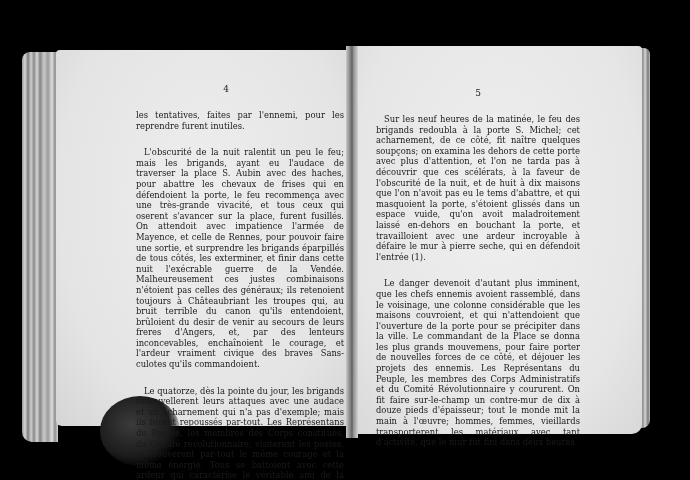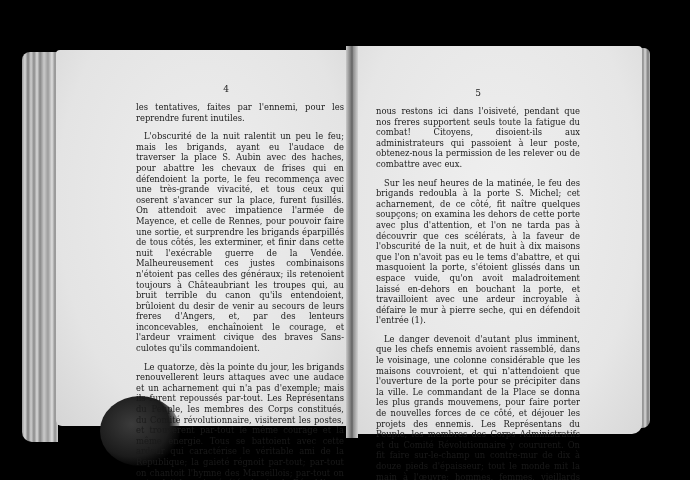--- a/index.html
+++ b/index.html
@@ -41,21 +41,21 @@
     border-radius: 50%;
   }
   .text-block {
     position: absolute; color: #1a1a1a; font-size: 8.4px; line-height: 10.6px;
     text-align: justify; hyphens: none;
   }
   .left-text { left: 136px; top: 84px; width: 208px; }
   .right-text { left: 376px; top: 88px; width: 204px; }
   .page-num { text-align: center; font-size: 9px; line-height: 10px; margin-bottom: 0px; }
   .left-text .page-num { text-align: right; padding-right: 115px; }
-  .para { margin: 8px 0 3px 0; text-indent: 8px; }
+  .para { margin: 16px 0 3px 0; text-indent: 8px; }
   .para.noindent { text-indent: 0; }
 </style>
 </head>
 <body>
 
 <div class="book">
   <div class="edges-left"></div>
   <div class="edges-right"></div>
   <div class="page page-left"></div>
   <div class="page page-right"></div>
@@ -64,18 +64,17 @@
 
   <div class="text-block left-text">
     <div class="page-num">4</div>
     <p class="para noindent">les tentatives, faites par l'ennemi, pour les reprendre furent inutiles.</p>
     <p class="para">L'obscurité de la nuit ralentit un peu le feu; mais les brigands, ayant eu l'audace de traverser la place S. Aubin avec des haches, pour abattre les chevaux de frises qui en défendoient la porte, le feu recommença avec une très-grande vivacité, et tous ceux qui oserent s'avancer sur la place, furent fusillés. On attendoit avec impatience l'armée de Mayence, et celle de Rennes, pour pouvoir faire une sortie, et surprendre les brigands éparpillés de tous côtés, les exterminer, et finir dans cette nuit l'exécrable guerre de la Vendée. Malheureusement ces justes combinaisons n'étoient pas celles des généraux; ils retenoient toujours à Châteaubriant les troupes qui, au bruit terrible du canon qu'ils entendoient, brûloient du desir de venir au secours de leurs freres d'Angers, et, par des lenteurs inconcevables, enchaînoient le courage, et l'ardeur vraiment civique des braves Sans-culotes qu'ils commandoient.</p>
     <p class="para">Le quatorze, dès la pointe du jour, les brigands renouvellerent leurs attaques avec une audace et un acharnement qui n'a pas d'exemple; mais ils furent repoussés par-tout. Les Représentans du Peuple, les membres des Corps constitués, du Comité révolutionnaire, visiterent les postes, et trouverent par-tout le même courage et la même énergie. Tous se battoient avec cette ardeur qui caractérise le véritable ami de la République; la gaieté régnoit par-tout; par-tout on chantoit l'hymne des Marseillois; par-tout on entendoit les cris répétés de vive la République, vivent les Patriotes, périssent ces scélérats de brigands! Les bataillons, à qui on avoit confié la garde du Château et des remparts, situés au sud, étoient dans la désolation de ce que l'ennemi n'avoit point fait d'attaque de leur côté. Quoi, disoient ces braves Patriotes,</p>
   </div>
 
   <div class="text-block right-text">
     <div class="page-num">5</div>
-    <p class="para noindent">nous restons ici dans l'oisiveté, pendant que nos freres supportent seuls toute la fatigue du combat! Citoyens, disoient-ils aux administrateurs qui passoient à leur poste, obtenez-nous la permission de les relever ou de combattre avec eux.</p>
     <p class="para">Sur les neuf heures de la matinée, le feu des brigands redoubla à la porte S. Michel; cet acharnement, de ce côté, fit naître quelques soupçons; on examina les dehors de cette porte avec plus d'attention, et l'on ne tarda pas à découvrir que ces scélérats, à la faveur de l'obscurité de la nuit, et de huit à dix maisons que l'on n'avoit pas eu le tems d'abattre, et qui masquoient la porte, s'étoient glissés dans un espace vuide, qu'on avoit maladroitement laissé en-dehors en bouchant la porte, et travailloient avec une ardeur incroyable à défaire le mur à pierre seche, qui en défendoit l'entrée (1).</p>
     <p class="para">Le danger devenoit d'autant plus imminent, que les chefs ennemis avoient rassemblé, dans le voisinage, une colonne considérable que les maisons couvroient, et qui n'attendoient que l'ouverture de la porte pour se précipiter dans la ville. Le commandant de la Place se donna les plus grands mouvemens, pour faire porter de nouvelles forces de ce côté, et déjouer les projets des ennemis. Les Représentans du Peuple, les membres des Corps Administratifs et du Comité Révolutionnaire y coururent. On fit faire sur-le-champ un contre-mur de dix à douze pieds d'épaisseur; tout le monde mit la main à l'œuvre; hommes, femmes, vieillards transporterent les matériaux avec tant d'activité, que le mur fut fini dans deux heures.</p>
 
   </div>
 </div>
 
 </body></html>

